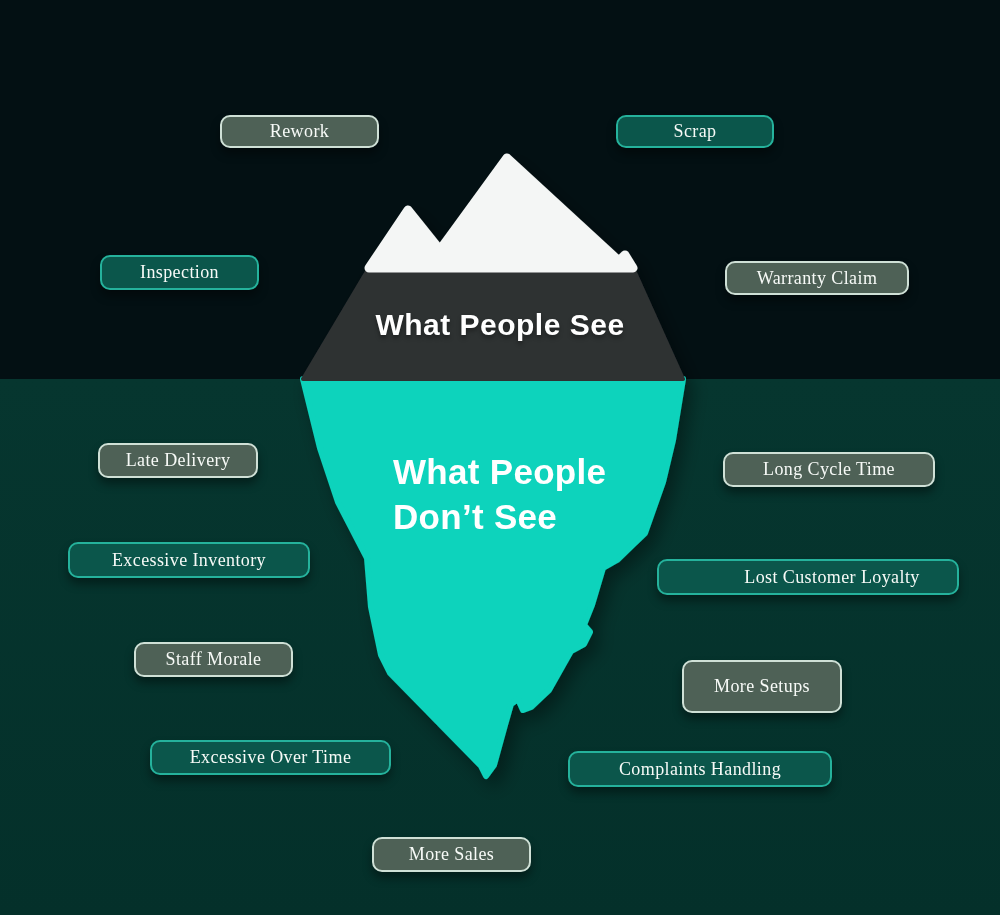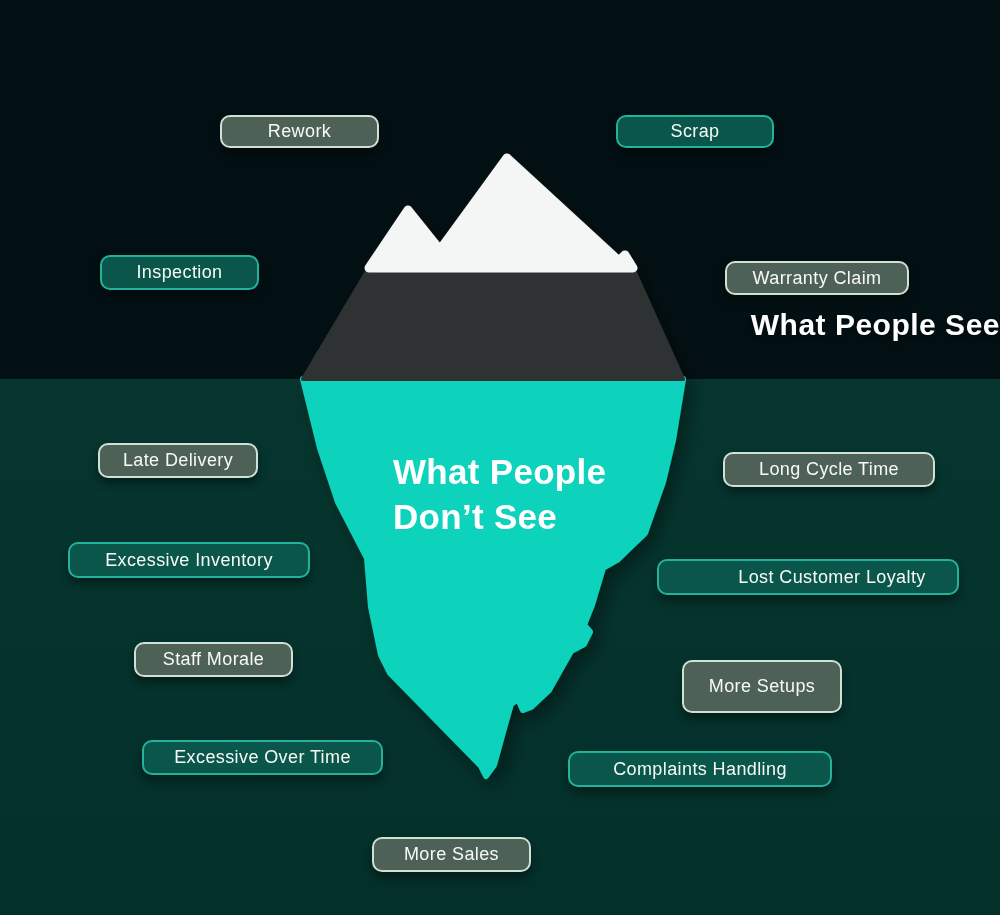--- a/index.html
+++ b/index.html
@@ -5,33 +5,33 @@
   html,body{margin:0;padding:0;background:#000;}
   .stage{
     position:relative;width:1000px;height:915px;overflow:hidden;
     font-family:"Liberation Sans","DejaVu Sans",sans-serif;
   }
   .sky{position:absolute;left:0;top:0;width:1000px;height:379px;background:var(--sky-bg);}
   .water{position:absolute;left:0;top:379px;width:1000px;height:536px;
     background:linear-gradient(180deg,var(--water-bg) 0%,var(--water-bg-deep) 100%);}
   .iceberg-svg{position:absolute;left:0;top:0;}
   .title-see{
-    position:absolute;left:0;top:308px;width:1000px;text-align:right;
+    position:absolute;left:0;top:308px;width:1000px;text-align:center;
     color:#fff;font-size:30px;font-weight:700;letter-spacing:.5px;
     text-shadow:0 3px 4px rgba(0,0,0,.35);
   }
   .title-dontsee{
     position:absolute;left:393px;top:449px;
     color:#fff;font-size:35px;font-weight:700;line-height:45px;letter-spacing:.3px;
   }
   .pill{
     position:absolute;display:flex;align-items:center;justify-content:center;
     border-radius:10px;border:2px solid;box-sizing:border-box;
     font-size:18px;letter-spacing:.4px;color:var(--pill-text);
-    box-shadow:0 6px 10px rgba(0,0,0,.4);white-space:nowrap;
+    box-shadow:0 6px 10px rgba(0,0,0,.4);white-space:nowrap;font-family:Liberation Serif, serif;
   }
   .pill--sage{background:var(--sage-bg);border-color:var(--sage-border);}
   .pill--teal{background:var(--tealpill-bg);border-color:var(--tealpill-border);}
 </style>
 </head>
 <body>
 
 <div class="stage" style="--sky-bg: #031013; --water-bg: #06362F; --water-bg-deep: #04302A; --sage-bg: #4E6156; --sage-border: #CFE0D6; --tealpill-bg: #0B564B; --tealpill-border: #25B29C; --pill-text: #F7FAF7;">
 
   <div class="sky"></div>
@@ -86,21 +86,21 @@
     </div>
     <div class="pill pill--teal" style="left: 657px; top: 559px; width: 302px; height: 36px; padding-left: 48px;">
       <span>Lost Customer Loyalty</span>
     </div>
     <div class="pill pill--sage" style="left: 134px; top: 642px; width: 159px; height: 35px;">
       <span>Staff Morale</span>
     </div>
     <div class="pill pill--sage" style="left: 682px; top: 660px; width: 160px; height: 53px;">
       <span>More Setups</span>
     </div>
-    <div class="pill pill--teal" style="left: 142px; top: 740px; width: 241px; height: 35px;">
+    <div class="pill pill--teal" style="left: 150px; top: 740px; width: 241px; height: 35px;">
       <span>Excessive Over Time</span>
     </div>
     <div class="pill pill--teal" style="left: 568px; top: 751px; width: 264px; height: 36px;">
       <span>Complaints Handling</span>
     </div>
     <div class="pill pill--sage" style="left: 372px; top: 837px; width: 159px; height: 35px;">
       <span>More Sales</span>
     </div>
   </div>
 

